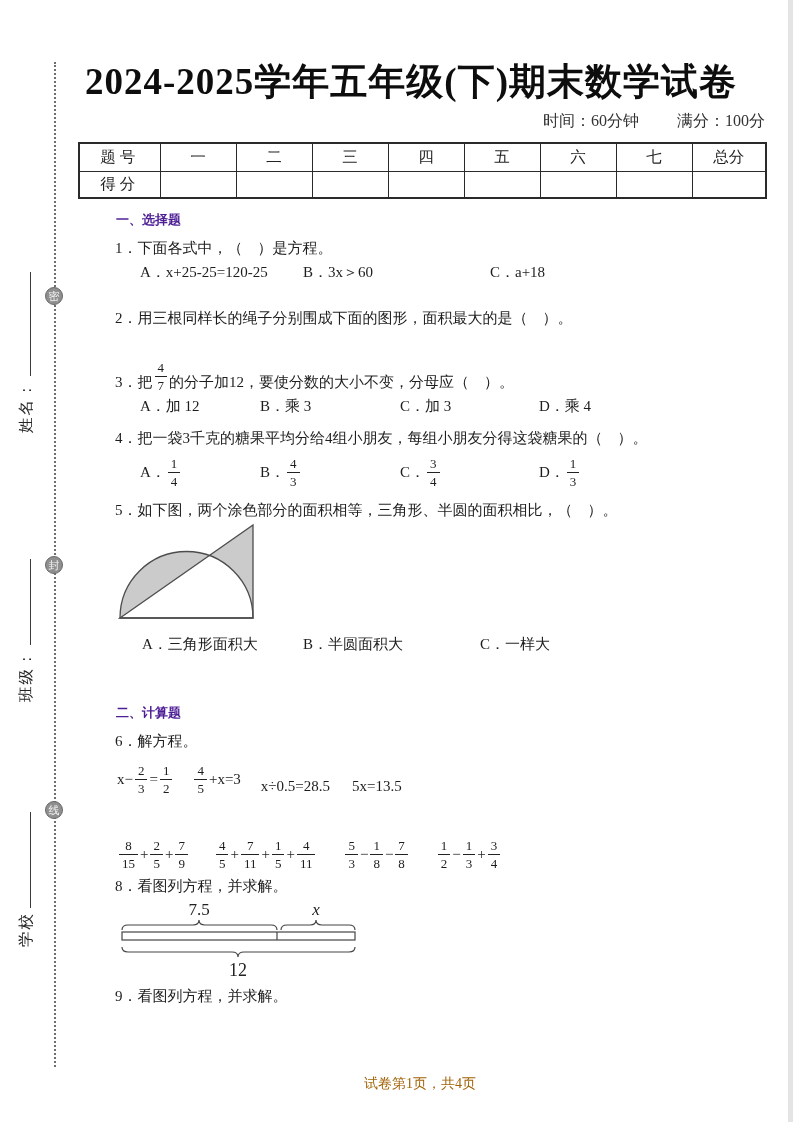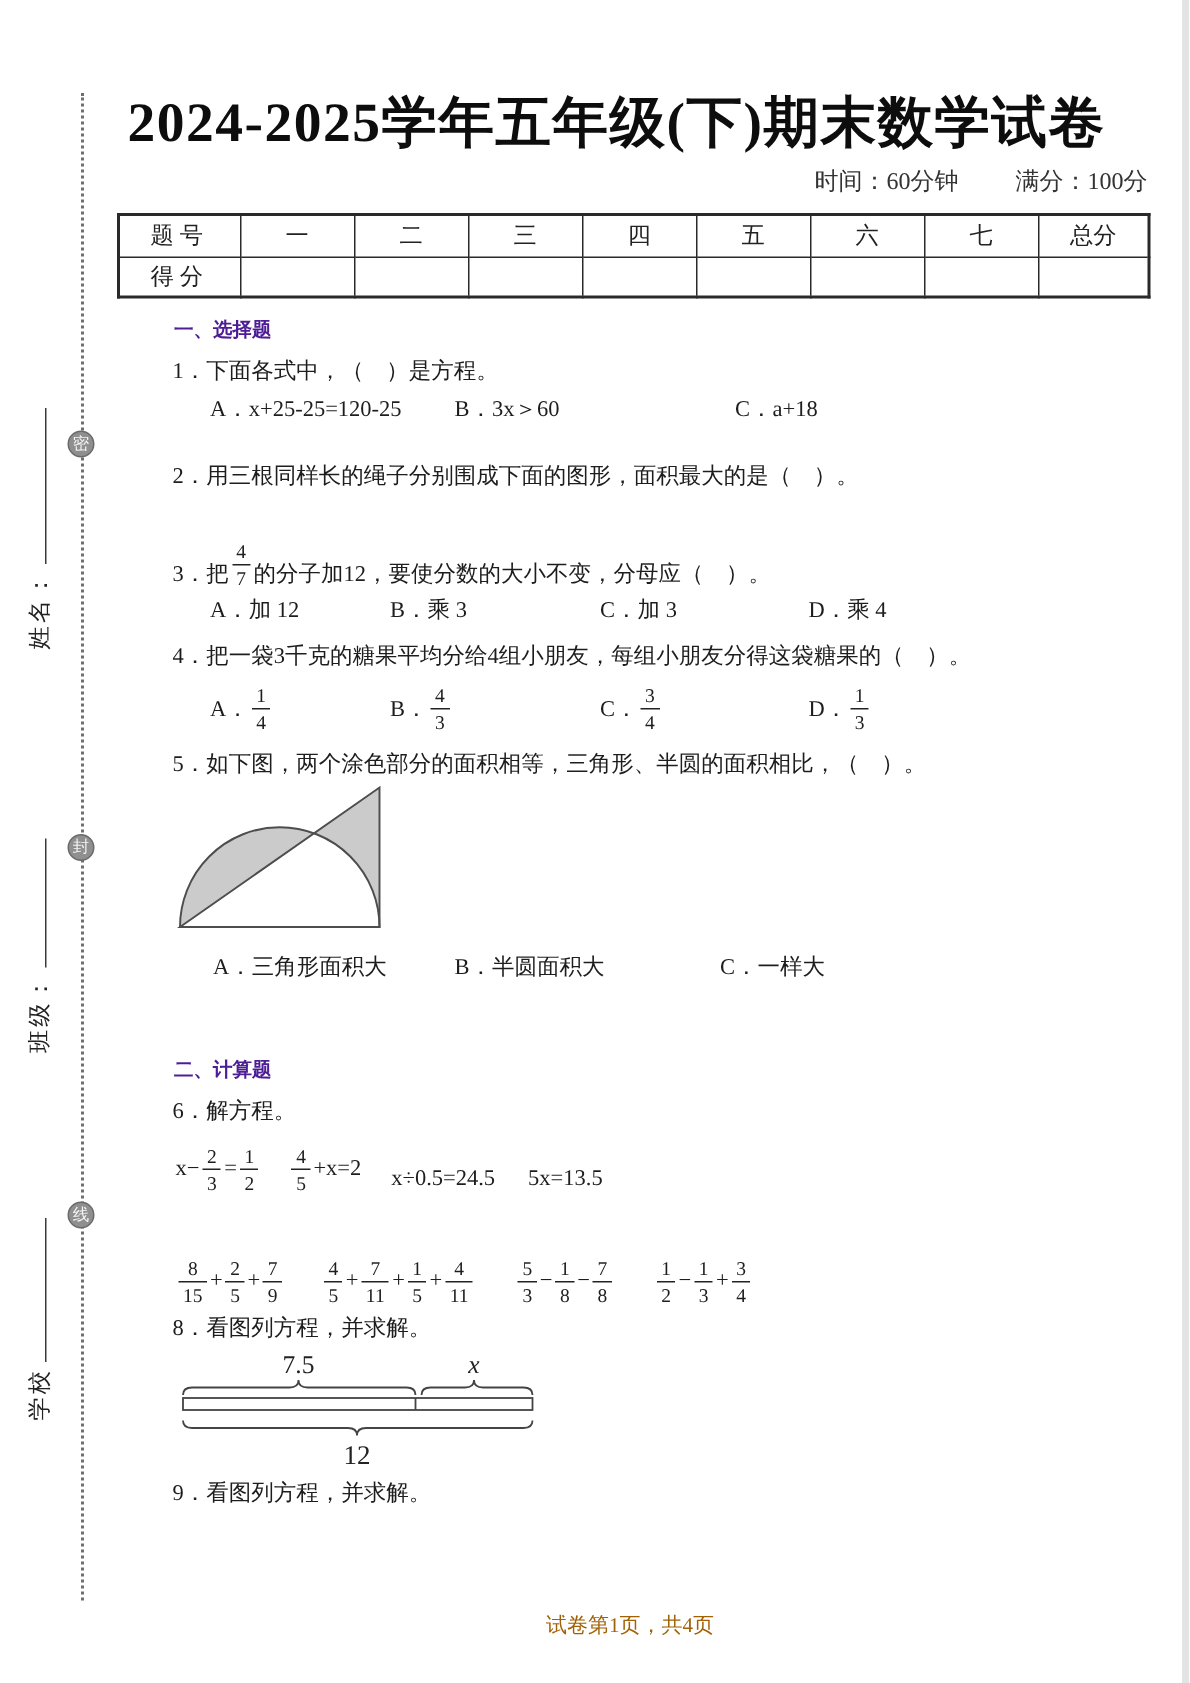--- a/index.html
+++ b/index.html
@@ -201,23 +201,23 @@
       <span class="frac">
           <span class="num">1</span>
           <span class="den">2</span>
         </span>
     </span>
     <span class="eq-item" style="margin-left:18px">
       <span class="frac">
           <span class="num">4</span>
           <span class="den">5</span>
         </span>
-      <span>+x=2</span>
-    </span>
-    <span class="eq-item" style="margin-left:20px">x÷0.5=24.5</span>
+      <span>+x=3</span>
+    </span>
+    <span class="eq-item" style="margin-left:20px">x÷0.5=28.5</span>
     <span class="eq-item" style="margin-left:22px">5x=13.5</span>
   </div>
 
   <div class="abs eq-row" style="left:117px;top:826px;height:44px">
     <span class="eq-item">
       <span class="frac">
           <span class="num">8</span>
           <span class="den">15</span>
         </span>
       <span>+</span>

